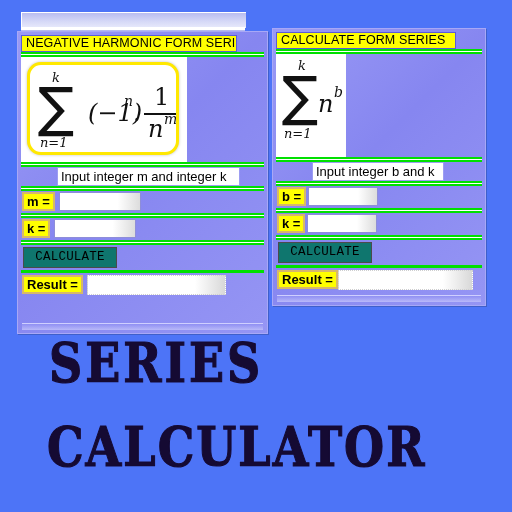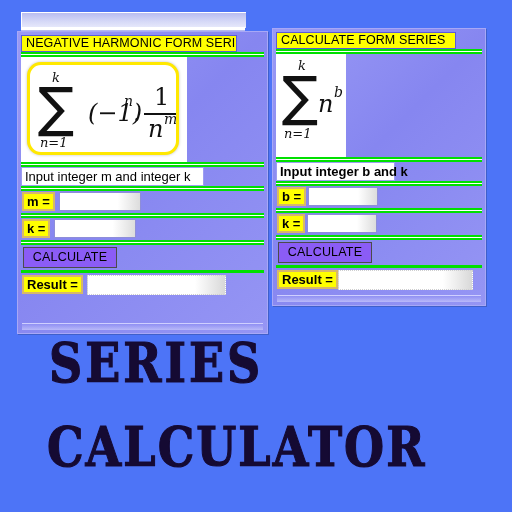--- a/index.html
+++ b/index.html
@@ -57,42 +57,42 @@
 
   
   .math{font-family:"DejaVu Serif","Liberation Serif",serif;color:#111;
     position:absolute;white-space:nowrap;}
   .sig{font-size:54px;line-height:1;font-family:"DejaVu Sans","Liberation Sans",sans-serif;font-weight:400;}
   .lim{font-size:13px;font-style:italic;}
   .term{font-size:24px;font-style:italic;}
   .sup{font-size:14px;font-style:italic;vertical-align:super;}
 
   
-  .lblrow{position:relative;height:19px;}
+  .lblrow{position:relative;height:19px;margin-left:36px;}
   .whitelabel{position:absolute;left:0;top:0;height:19px;background:#ffffff;
     border:1px solid #9d9df2;box-sizing:border-box;}
   .whitelabel span{display:block;line-height:17px;padding-left:3px;
     font-size:13px;color:#000;white-space:nowrap;}
 
   
   .inrow{position:relative;height:22px;}
   .ytag{position:absolute;left:1px;top:1px;height:19px;background:#ffff00;
     border:2px solid #d6b86a;box-sizing:border-box;
     font-size:13px;line-height:15px;padding:0 3px;color:#000;font-weight:600;white-space:nowrap;}
   .tfield{position:absolute;top:1px;height:19px;box-sizing:border-box;
     background:linear-gradient(90deg,#ffffff 0%,#ffffff 72%,#dcdcdc 100%);
     border:1px solid #8e8ed8;outline:none;font-size:12px;padding:0 3px;
     font-family:"Liberation Sans",sans-serif;color:#000;}
 
   
   .btnrow{position:relative;height:25px;}
   .calcbtn{position:absolute;left:2px;top:2px;width:94px;height:21px;
-    background:#8b5cf6;border:1px solid #4b4b4b;box-sizing:border-box;
+    background:#0f766e;border:1px solid #4b4b4b;box-sizing:border-box;
     font-size:12.5px;color:#000;line-height:19px;text-align:center;
-    font-family:Liberation Sans, sans-serif;letter-spacing:.2px;cursor:pointer;}
+    font-family:Liberation Mono, monospace;letter-spacing:.2px;cursor:pointer;}
 
   
   .resrow{position:relative;height:24px;}
   .resfield{position:absolute;top:1px;height:20px;box-sizing:border-box;
     background:linear-gradient(90deg,#ffffff 0%,#ffffff 78%,#d8d8d8 100%);
     border:1px solid #cfcfcf;border-style:dotted;outline:none;font-size:12px;padding:0 3px;
     font-family:"Liberation Sans",sans-serif;color:#000;}
 
   
   .botline{position:absolute;left:4px;right:4px;bottom:3px;height:6px;
@@ -189,21 +189,21 @@
           <span class="math lim" style="left:22px;top:4px;">k</span>
           <span class="math sig" style="left:6px;top:16px;">∑</span>
           <span class="math lim" style="left:8px;top:72px;">n=1</span>
           <span class="math term" style="left:42px;top:36px;">n</span>
           <span class="math sup" style="left:58px;top:30px;">b</span>
         </div>
       </div>
       <div class="grn"></div>
 
       <div class="lblrow">
-        <div class="whitelabel" style="width:119px;font-weight:bold;">
+        <div class="whitelabel" style="width:132px;">
           <span>Input integer b and k</span>
         </div>
       </div>
       <div class="grn"></div>
 
       <div class="inrow">
         <div class="ytag">b =</div>
         <input class="tfield" style="left: 32px; width: 70px;" type="text" placeholder="">
       </div>
       <div class="grn"></div>

